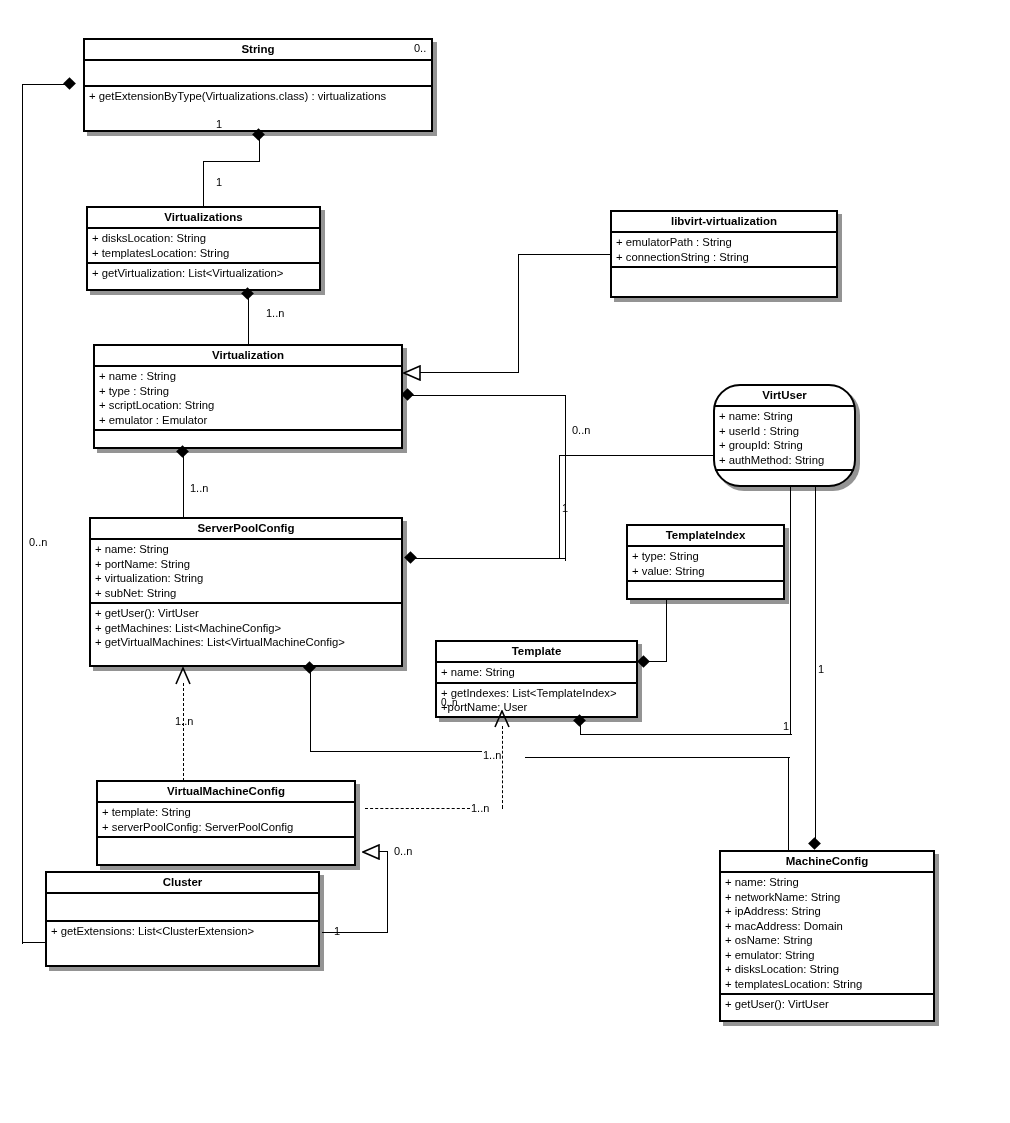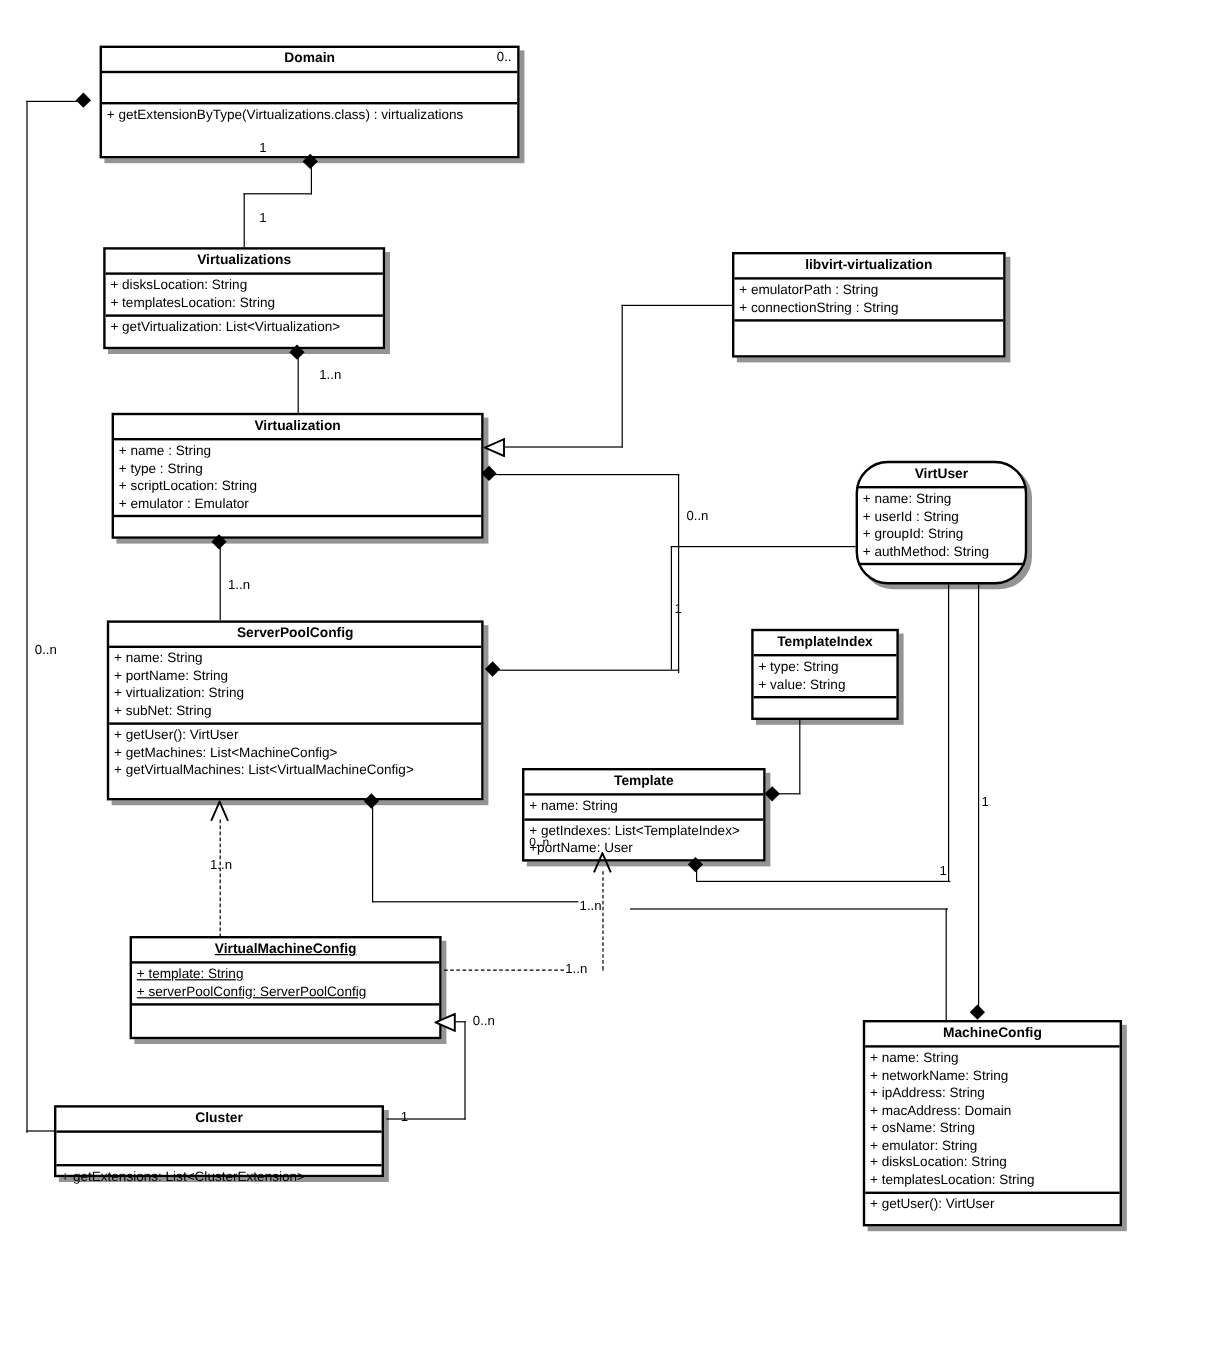--- a/index.html
+++ b/index.html
@@ -153,21 +153,21 @@
   <div class="ln v" style="left:387px;top:851px;height:82px;"></div>
   <div class="ln h" style="left:322px;top:932px;width:66px;"></div>
   <div class="ln h" style="left:377px;top:851px;width:11px;"></div>
   <svg class="tri-left-outline" style="left:362px;top:844px;" width="18" height="16" viewBox="0 0 18 16">
     <polygon points="1,8 17,1 17,15" fill="#ffffff" stroke="#000000" stroke-width="1.6"></polygon>
   </svg>
   <div class="mult" style="left:394px;top:845px;">0..n</div>
   <div class="mult" style="left:334px;top:925px;">1</div>
 
   <div class="uml-class" style="left:83px;top:38px;width:350px;height:94px;">
-    <div class="uml-title">Domain</div>
+    <div class="uml-title">String</div>
     <div class="uml-compartment empty" style="height:20px;"></div>
     <div class="uml-compartment" style="height:44px;">
       <div class="uml-row">+ getExtensionByType(Virtualizations.class) : virtualizations</div>
     </div>
   </div>
   <div class="mult" style="left:414px;top:42px;">0..</div>
 
   <div class="uml-class" style="left:86px;top:206px;width:235px;height:85px;">
     <div class="uml-title">Virtualizations</div>
     <div class="uml-compartment">
@@ -218,50 +218,50 @@
       <div class="uml-row">+ virtualization: String</div>
       <div class="uml-row">+ subNet: String</div>
     </div>
     <div class="uml-compartment">
       <div class="uml-row">+ getUser(): VirtUser</div>
       <div class="uml-row">+ getMachines: List&lt;MachineConfig&gt;</div>
       <div class="uml-row">+ getVirtualMachines: List&lt;VirtualMachineConfig&gt;</div>
     </div>
   </div>
 
-  <div class="uml-class" style="left:626px;top:524px;width:123px;height:76px;">
+  <div class="uml-class" style="left:626px;top:524px;width:159px;height:76px;">
     <div class="uml-title">TemplateIndex</div>
     <div class="uml-compartment">
       <div class="uml-row">+ type: String</div>
       <div class="uml-row">+ value: String</div>
     </div>
     <div class="uml-compartment empty" style="height:20px;"></div>
   </div>
 
   <div class="uml-class" style="left:435px;top:640px;width:203px;height:78px;">
     <div class="uml-title">Template</div>
     <div class="uml-compartment">
       <div class="uml-row">+ name: String</div>
     </div>
     <div class="uml-compartment">
       <div class="uml-row">+ getIndexes: List&lt;TemplateIndex&gt;</div>
       <div class="uml-row">+portName: User</div>
     </div>
   </div>
 
-  <div class="uml-class" style="left:108px;top:780px;width:260px;height:86px;text-decoration:underline;">
+  <div class="uml-class" style="left:96px;top:780px;width:260px;height:86px;">
     <div class="uml-title">VirtualMachineConfig</div>
     <div class="uml-compartment">
       <div class="uml-row">+ template: String</div>
       <div class="uml-row">+ serverPoolConfig: ServerPoolConfig</div>
     </div>
     <div class="uml-compartment empty" style="height:27px;"></div>
   </div>
 
-  <div class="uml-class" style="left:45px;top:921px;width:275px;height:60px;">
+  <div class="uml-class" style="left:45px;top:871px;width:275px;height:96px;">
     <div class="uml-title">Cluster</div>
     <div class="uml-compartment empty" style="height:22px;"></div>
     <div class="uml-compartment">
       <div class="uml-row">+ getExtensions: List&lt;ClusterExtension&gt;</div>
     </div>
   </div>
 
   <div class="uml-class" style="left:719px;top:850px;width:216px;height:172px;">
     <div class="uml-title">MachineConfig</div>
     <div class="uml-compartment">

